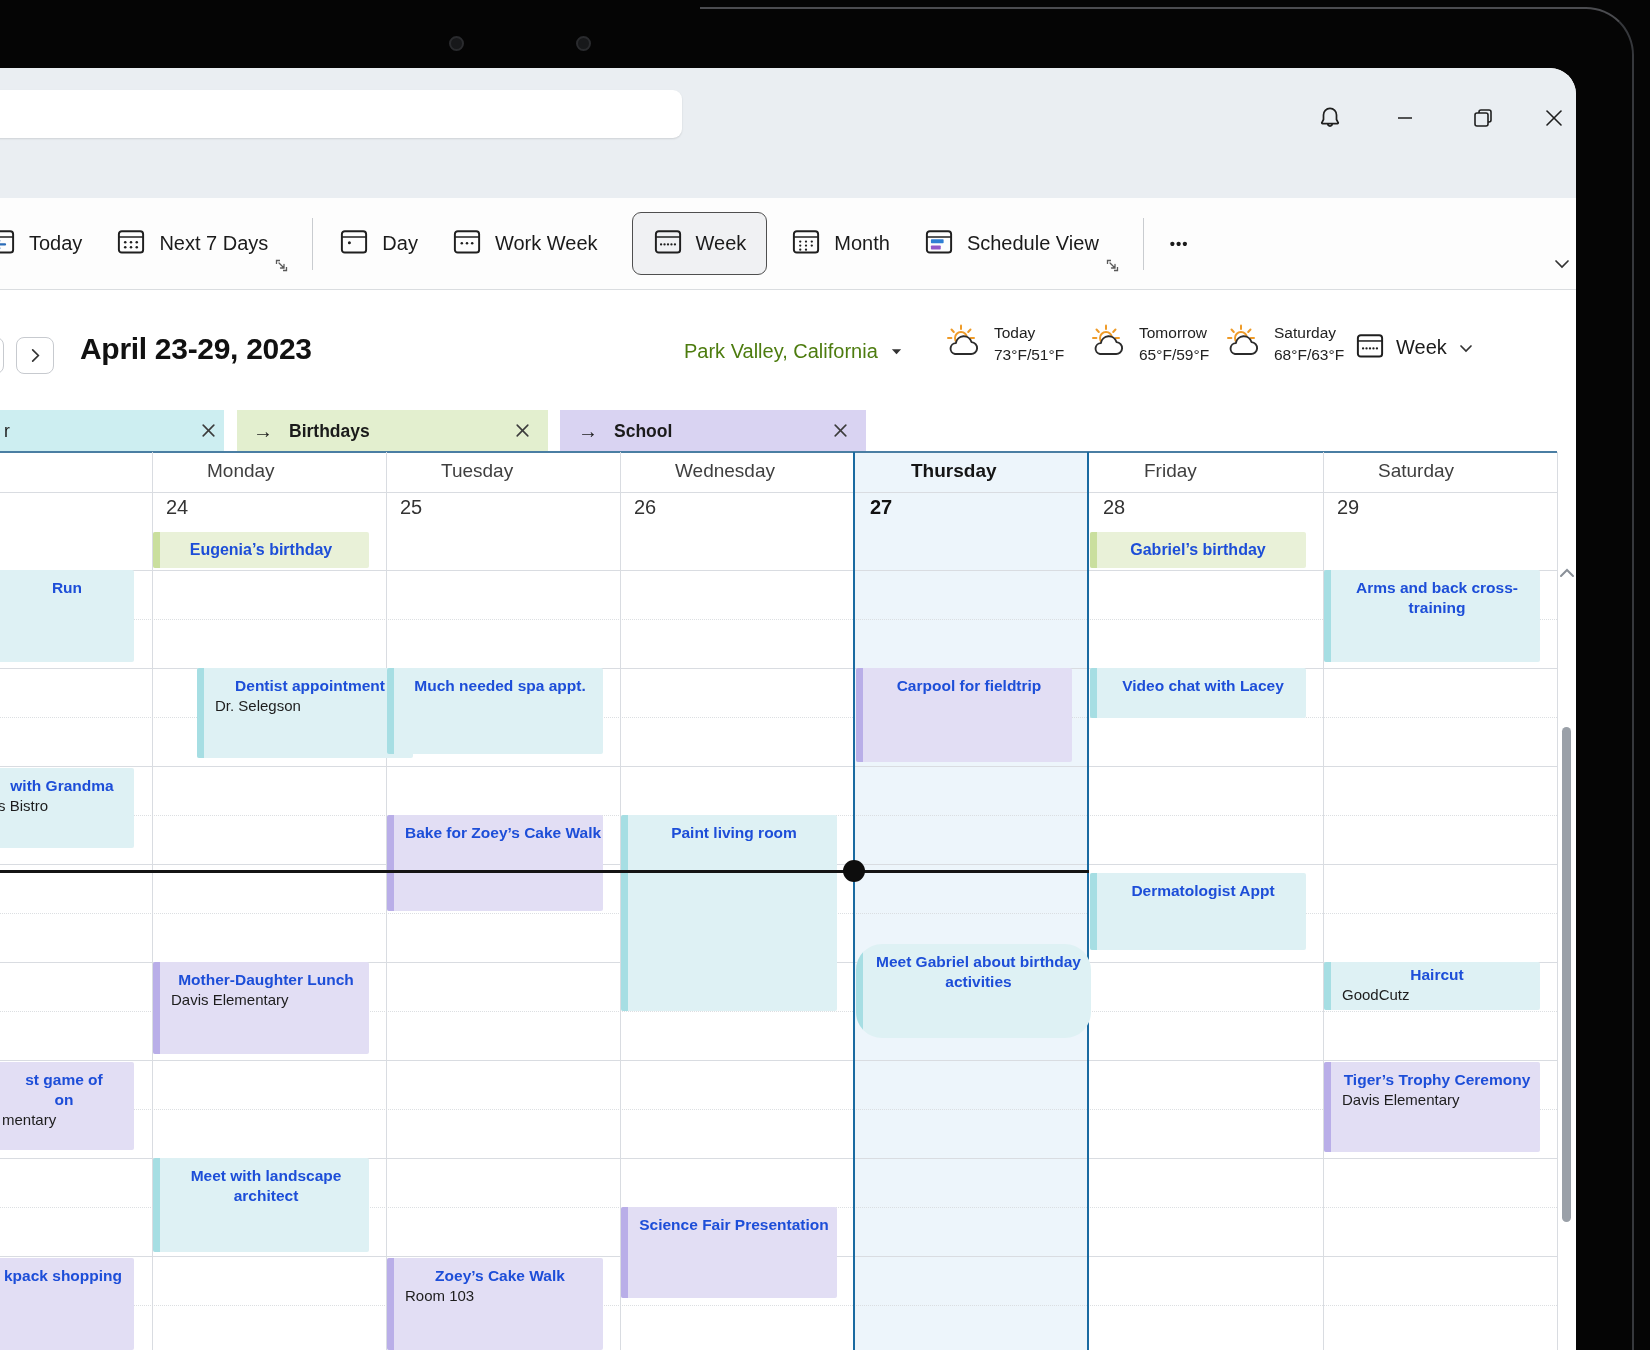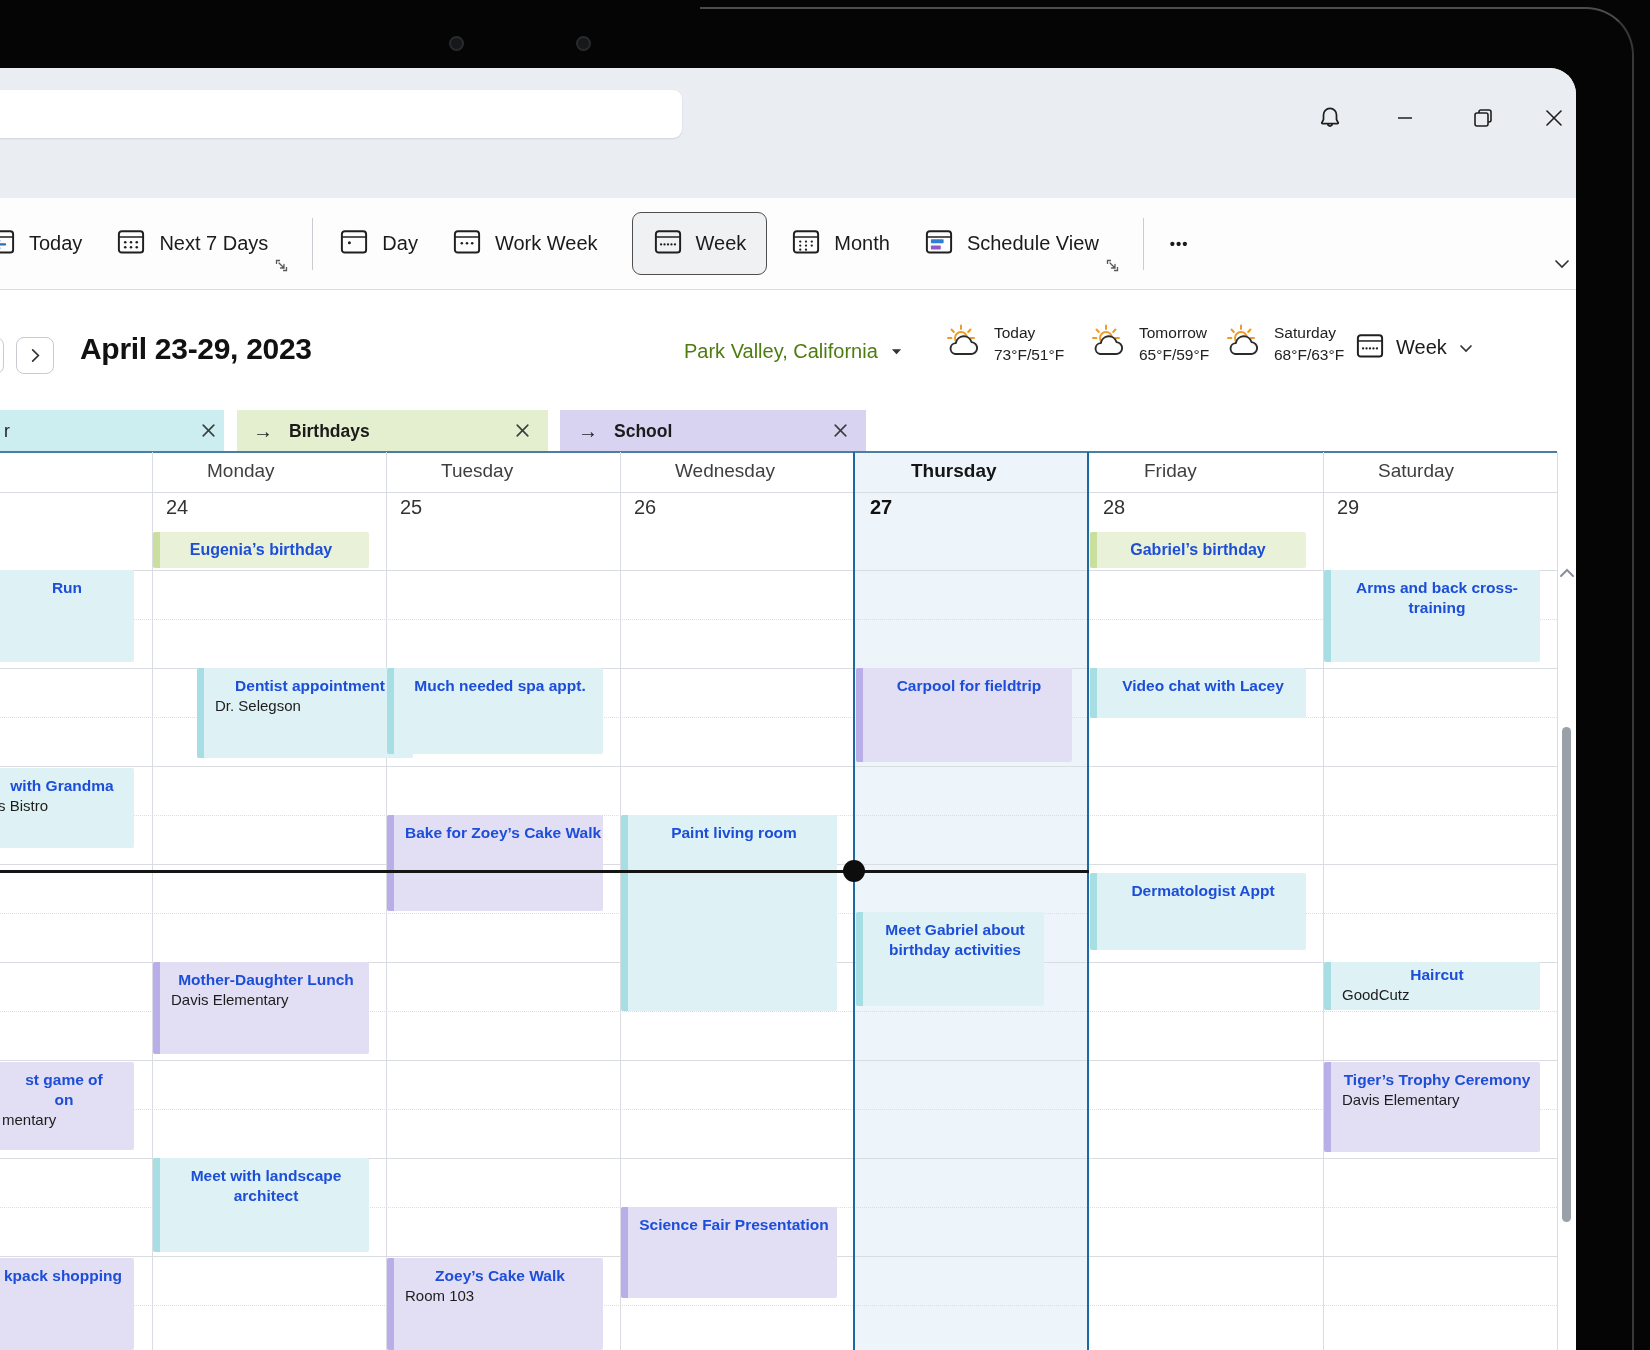--- a/index.html
+++ b/index.html
@@ -457,21 +457,21 @@
     <div class="ev cyan" style="left:621px; top:747px; width:216px; height:196px;">
       <div class="t">Paint living room</div>
     </div>
     <div class="ev purple nowrap" style="left:621px; top:1139px; width:216px; height:91px;">
       <div class="t">Science Fair Presentation</div>
     </div>
 
     <div class="ev purple" style="left:856px; top:600px; width:216px; height:94px;">
       <div class="t">Carpool for fieldtrip</div>
     </div>
-    <div class="ev cyan" style="left:856px; top:844px; width:188px; height:94px;">
+    <div class="ev cyan" style="left:856px; top:876px; width:235px; height:94px;border-radius:26px;">
       <div class="t">Meet Gabriel about birthday activities</div>
     </div>
 
     <div class="ev green allday" style="left:1090px; top:464px; width:216px; height:36px;">
       <div class="t">Gabriel’s birthday</div>
     </div>
     <div class="ev cyan" style="left:1090px; top:600px; width:216px; height:50px;">
       <div class="t">Video chat with Lacey</div>
     </div>
     <div class="ev cyan" style="left:1090px; top:805px; width:216px; height:77px;">

